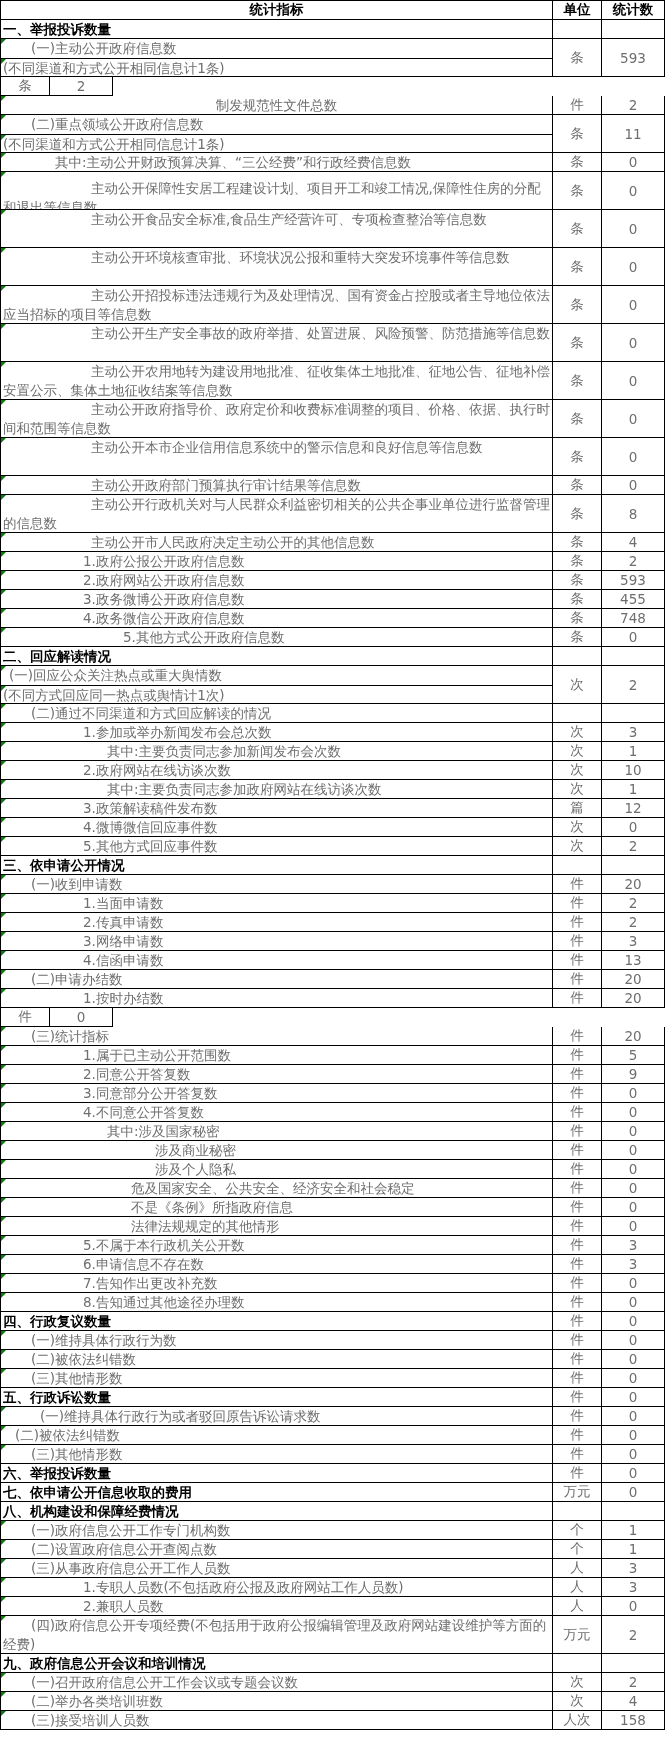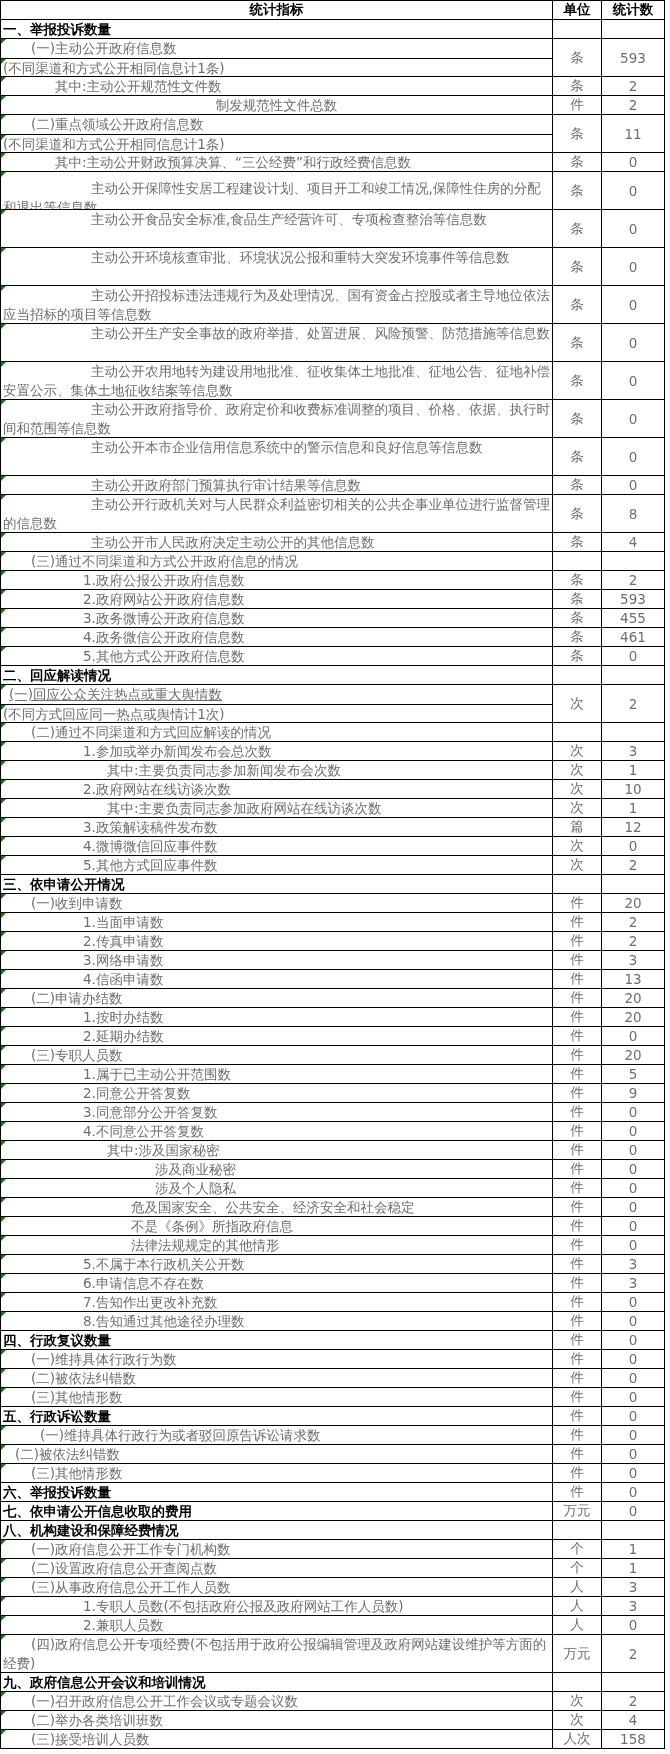--- a/index.html
+++ b/index.html
@@ -61,24 +61,20 @@
         </div>
         <div class="subline">
           <i class="flag"></i>
           <span class="lbl" style="text-indent: 0px;">(不同渠道和方式公开相同信息计1条)</span>
         </div>
       </div>
       <div class="td c-unit">条</div>
       <div class="td c-value">593</div>
     </div>
     <div class="tr h1">
-      <div class="td c-label">
-        <i class="flag"></i>
-        <div class="lbl" style="text-indent: 52px;">其中:主动公开规范性文件数</div>
-      </div>
       <div class="td c-unit">条</div>
       <div class="td c-value">2</div>
     </div>
     <div class="tr h1">
       <div class="td c-label">
         <i class="flag"></i>
         <div class="lbl center">制发规范性文件总数</div>
       </div>
       <div class="td c-unit">件</div>
       <div class="td c-value">2</div>
@@ -189,77 +185,69 @@
       <div class="td c-label">
         <i class="flag"></i>
         <div class="lbl" style="text-indent: 88px;">主动公开市人民政府决定主动公开的其他信息数</div>
       </div>
       <div class="td c-unit">条</div>
       <div class="td c-value">4</div>
     </div>
     <div class="tr h1">
       <div class="td c-label">
         <i class="flag"></i>
-        <div class="lbl" style="text-indent: 28px;">(三)通过不同渠道和方式公开政府信息的情况</div>
+        <div class="lbl" style="text-indent: 80px;">1.政府公报公开政府信息数</div>
+      </div>
+      <div class="td c-unit">条</div>
+      <div class="td c-value">2</div>
+    </div>
+    <div class="tr h1">
+      <div class="td c-label">
+        <i class="flag"></i>
+        <div class="lbl" style="text-indent: 80px;">2.政府网站公开政府信息数</div>
+      </div>
+      <div class="td c-unit">条</div>
+      <div class="td c-value">593</div>
+    </div>
+    <div class="tr h1">
+      <div class="td c-label">
+        <i class="flag"></i>
+        <div class="lbl" style="text-indent: 80px;">3.政务微博公开政府信息数</div>
+      </div>
+      <div class="td c-unit">条</div>
+      <div class="td c-value">455</div>
+    </div>
+    <div class="tr h1">
+      <div class="td c-label">
+        <i class="flag"></i>
+        <div class="lbl" style="text-indent: 80px;">4.政务微信公开政府信息数</div>
+      </div>
+      <div class="td c-unit">条</div>
+      <div class="td c-value">748</div>
+    </div>
+    <div class="tr h1">
+      <div class="td c-label">
+        <i class="flag"></i>
+        <div class="lbl" style="text-indent: 80px; margin-left: 40px;">5.其他方式公开政府信息数</div>
+      </div>
+      <div class="td c-unit">条</div>
+      <div class="td c-value">0</div>
+    </div>
+    <div class="tr h1 section">
+      <div class="td c-label">
+        <div class="lbl" style="text-indent: 0px;">二、回应解读情况</div>
       </div>
       <div class="td c-unit"></div>
       <div class="td c-value"></div>
     </div>
-    <div class="tr h1">
-      <div class="td c-label">
-        <i class="flag"></i>
-        <div class="lbl" style="text-indent: 80px;">1.政府公报公开政府信息数</div>
-      </div>
-      <div class="td c-unit">条</div>
-      <div class="td c-value">2</div>
-    </div>
-    <div class="tr h1">
-      <div class="td c-label">
-        <i class="flag"></i>
-        <div class="lbl" style="text-indent: 80px;">2.政府网站公开政府信息数</div>
-      </div>
-      <div class="td c-unit">条</div>
-      <div class="td c-value">593</div>
-    </div>
-    <div class="tr h1">
-      <div class="td c-label">
-        <i class="flag"></i>
-        <div class="lbl" style="text-indent: 80px;">3.政务微博公开政府信息数</div>
-      </div>
-      <div class="td c-unit">条</div>
-      <div class="td c-value">455</div>
-    </div>
-    <div class="tr h1">
-      <div class="td c-label">
-        <i class="flag"></i>
-        <div class="lbl" style="text-indent: 80px;">4.政务微信公开政府信息数</div>
-      </div>
-      <div class="td c-unit">条</div>
-      <div class="td c-value">461</div>
-    </div>
-    <div class="tr h1">
-      <div class="td c-label">
-        <i class="flag"></i>
-        <div class="lbl" style="text-indent: 80px;">5.其他方式公开政府信息数</div>
-      </div>
-      <div class="td c-unit">条</div>
-      <div class="td c-value">0</div>
-    </div>
-    <div class="tr h1 section">
-      <div class="td c-label">
-        <div class="lbl" style="text-indent: 0px;">二、回应解读情况</div>
-      </div>
-      <div class="td c-unit"></div>
-      <div class="td c-value"></div>
-    </div>
     <div class="tr h2">
       <div class="td c-label">
         <div class="subline">
           <i class="flag"></i>
-          <span class="lbl" style="text-indent: 6px; text-decoration: underline;">(一)回应公众关注热点或重大舆情数</span>
+          <span class="lbl" style="text-indent: 6px;">(一)回应公众关注热点或重大舆情数</span>
         </div>
         <div class="subline">
           <i class="flag"></i>
           <span class="lbl" style="text-indent: 0px;">(不同方式回应同一热点或舆情计1次)</span>
         </div>
       </div>
       <div class="td c-unit">次</div>
       <div class="td c-value">2</div>
     </div>
     <div class="tr h1">
@@ -383,31 +371,27 @@
     </div>
     <div class="tr h1">
       <div class="td c-label">
         <i class="flag"></i>
         <div class="lbl" style="text-indent: 80px;">1.按时办结数</div>
       </div>
       <div class="td c-unit">件</div>
       <div class="td c-value">20</div>
     </div>
     <div class="tr h1">
-      <div class="td c-label">
-        <i class="flag"></i>
-        <div class="lbl" style="text-indent: 80px;">2.延期办结数</div>
-      </div>
-      <div class="td c-unit">件</div>
-      <div class="td c-value">0</div>
-    </div>
-    <div class="tr h1">
-      <div class="td c-label">
-        <i class="flag"></i>
-        <div class="lbl" style="text-indent: 28px;">(三)专职人员数</div>
+      <div class="td c-unit">件</div>
+      <div class="td c-value">0</div>
+    </div>
+    <div class="tr h1">
+      <div class="td c-label">
+        <i class="flag"></i>
+        <div class="lbl" style="text-indent: 28px;">(三)统计指标</div>
       </div>
       <div class="td c-unit">件</div>
       <div class="td c-value">20</div>
     </div>
     <div class="tr h1">
       <div class="td c-label">
         <i class="flag"></i>
         <div class="lbl" style="text-indent: 80px;">1.属于已主动公开范围数</div>
       </div>
       <div class="td c-unit">件</div>

